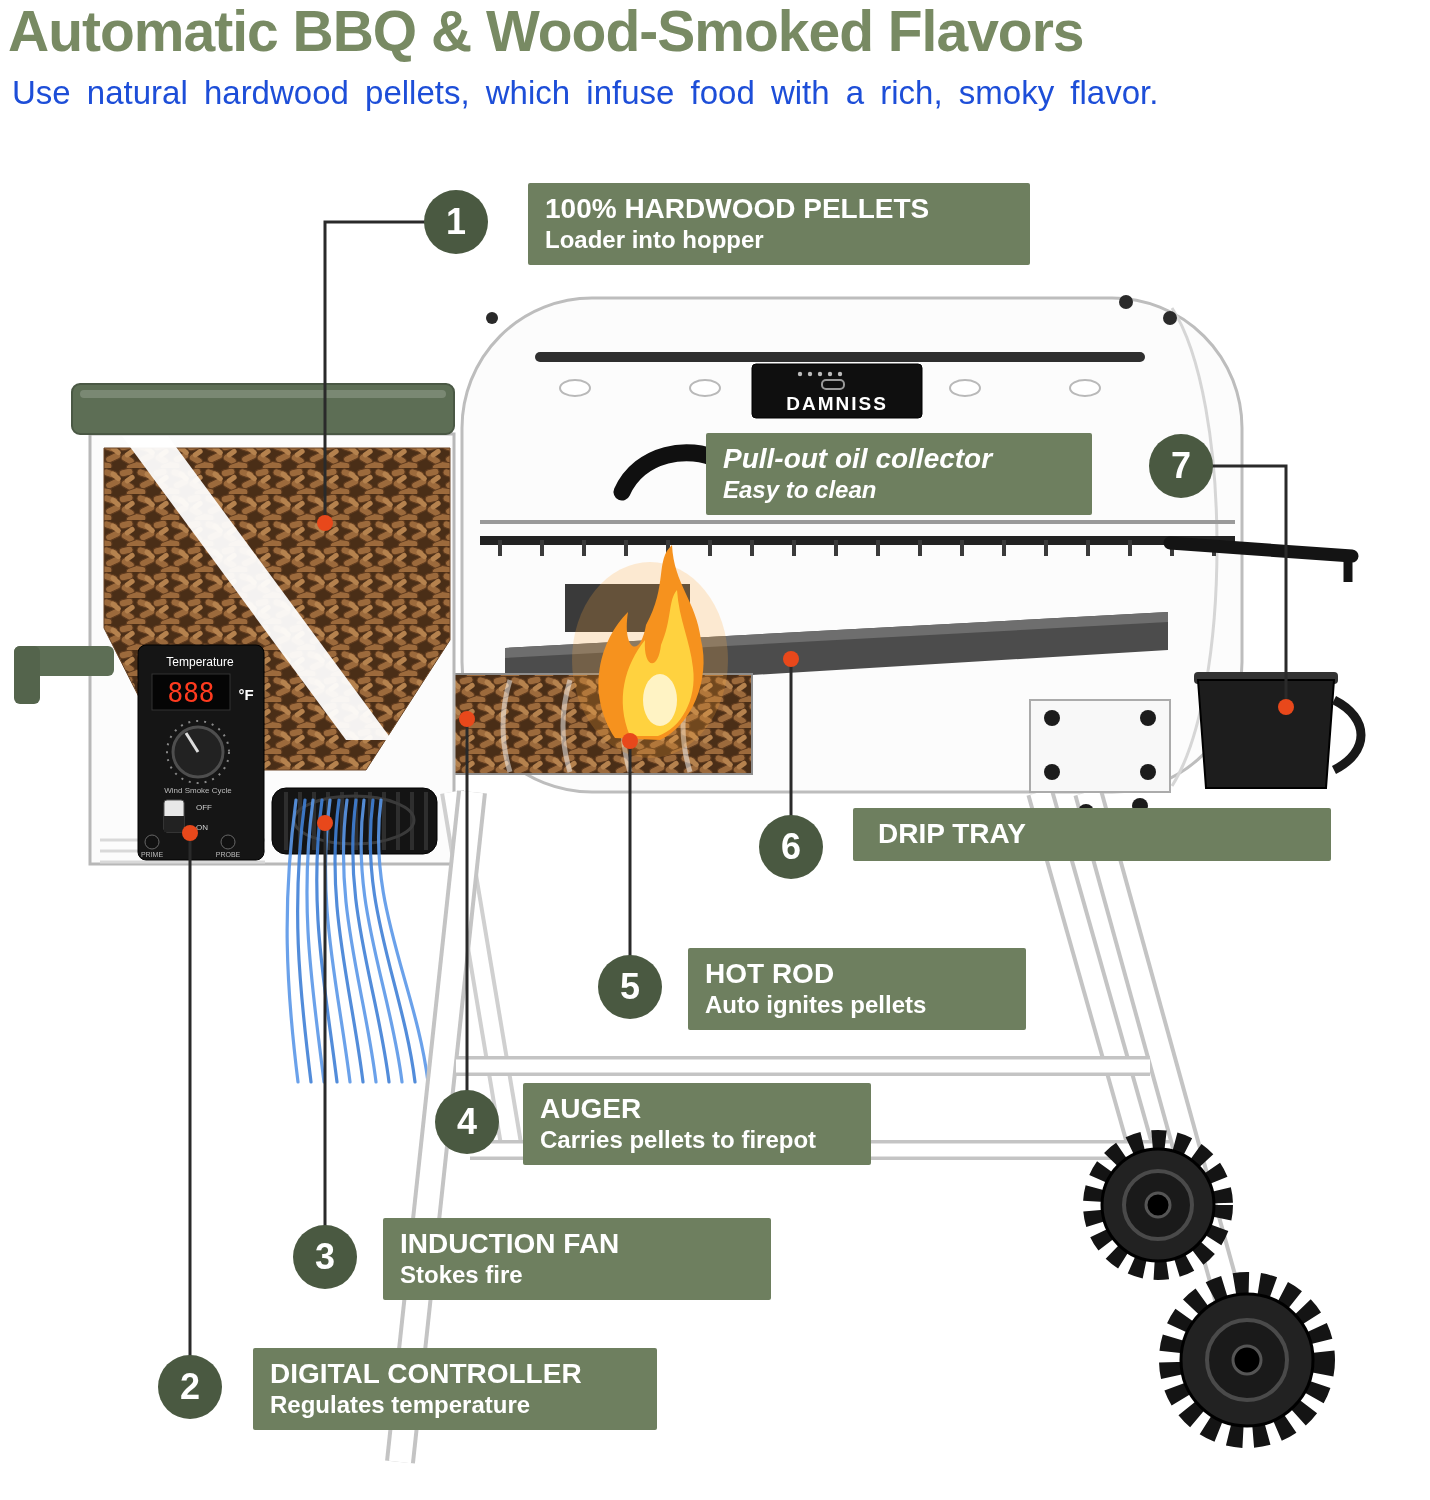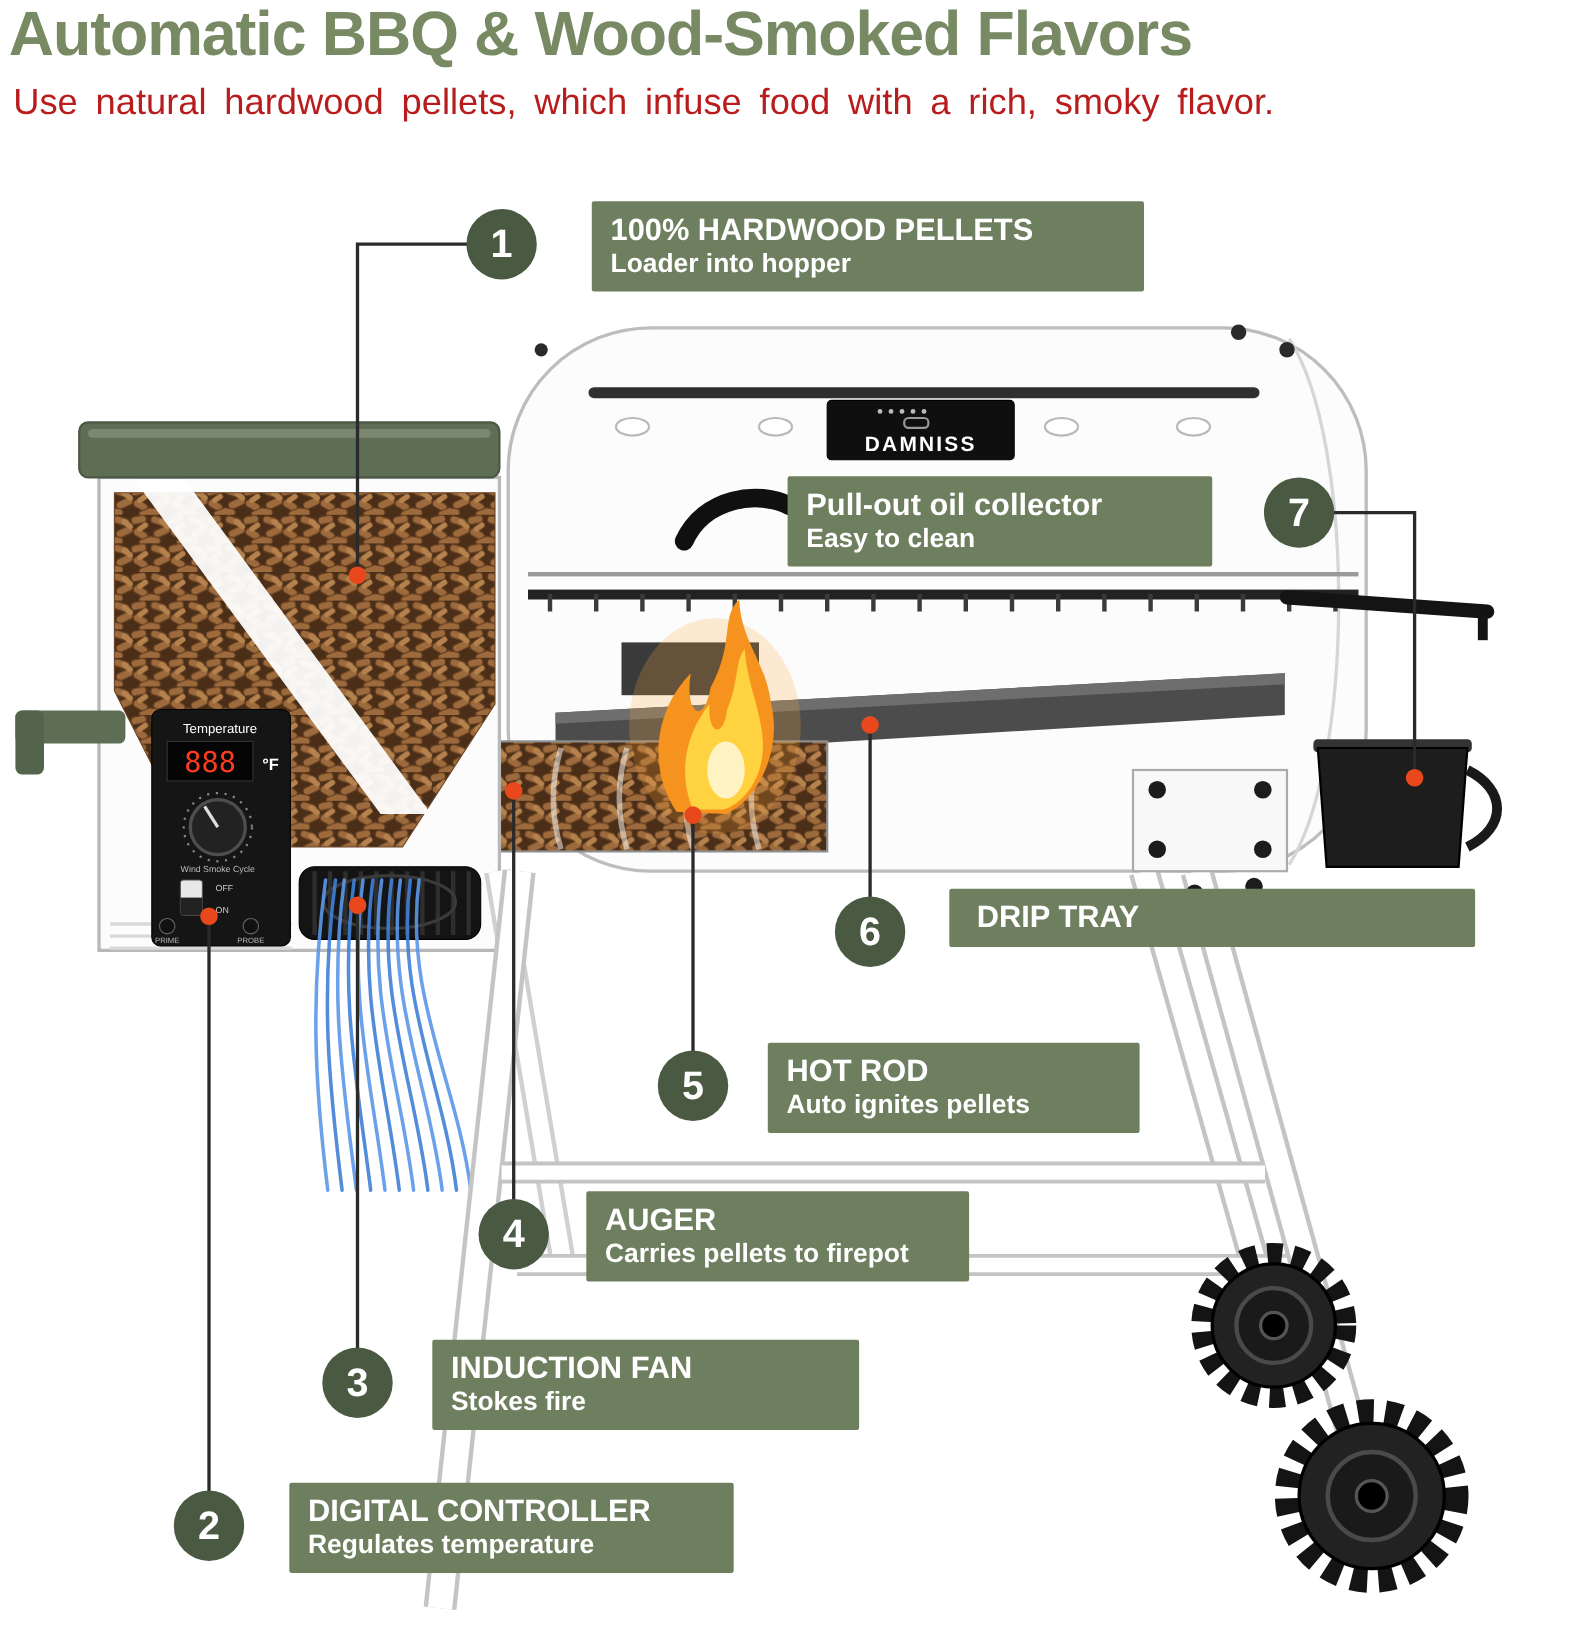--- a/index.html
+++ b/index.html
@@ -6,31 +6,31 @@
   body{
     width:1430px;height:1500px;position:relative;background:#ffffff;
     font-family:"Liberation Sans",sans-serif;overflow:hidden;
   }
   .header{position:absolute;left:0;top:0;width:1430px;}
   .page-title{
     margin:2px 0 0 8px;font-size:57px;font-weight:800;letter-spacing:-1px;
     color:#788a63;line-height:1.05;
   }
   .page-subtitle{
-    margin:12px 0 0 12px;font-size:33px;color:#b91c1c;word-spacing:7px;line-height:1.15;
+    margin:12px 0 0 12px;font-size:33px;color:#1d4ed8;word-spacing:7px;line-height:1.15;
   }
   svg.scene{position:absolute;left:0;top:0;z-index:1;}
   .badge{
     position:absolute;width:64px;height:64px;border-radius:50%;
     background:#4a5941;color:#fff;display:flex;align-items:center;justify-content:center;
     font-size:36px;font-weight:700;z-index:3;
   }
   .label{
     position:absolute;background:#6e7f5f;color:#fff;padding:8px 17px 10px 17px;
-    box-sizing:border-box;z-index:2;border-radius:2px;margin-left:10px;
+    box-sizing:border-box;z-index:2;border-radius:2px;
   }
   .label-title{font-size:28px;font-weight:800;line-height:1.25;white-space:nowrap;}
   .label-sub{font-size:24px;font-weight:700;line-height:1.2;white-space:nowrap;}
   text{font-family:"Liberation Sans",sans-serif;}
   .led{font-family:"DejaVu Sans Mono",monospace;}
 </style>
 </head>
 <body>
 
 <div class="header">
@@ -236,21 +236,21 @@
     <span>1</span>
   </div>
 <div class="label" style="left:528px;top:183px;width:502px;">
   <div class="label-title">100% HARDWOOD PELLETS</div>
   <div class="label-sub">Loader into hopper</div>
 </div>
 
 <div class="badge" style="left:1149px;top:434px;">
     <span>7</span>
   </div>
-<div class="label" style="left:706px;top:433px;width:386px;">
+<div class="label" style="left:706px;top:433px;width:386px;font-style:italic;">
   <div class="label-title">Pull-out oil collector</div>
   <div class="label-sub">Easy to clean</div>
 </div>
 
 <div class="badge" style="left:759px;top:815px;">
     <span>6</span>
   </div>
 <div class="label" style="left:853px;top:808px;width:478px;padding-left:25px;">
   <div class="label-title">DRIP TRAY</div>
 </div>

